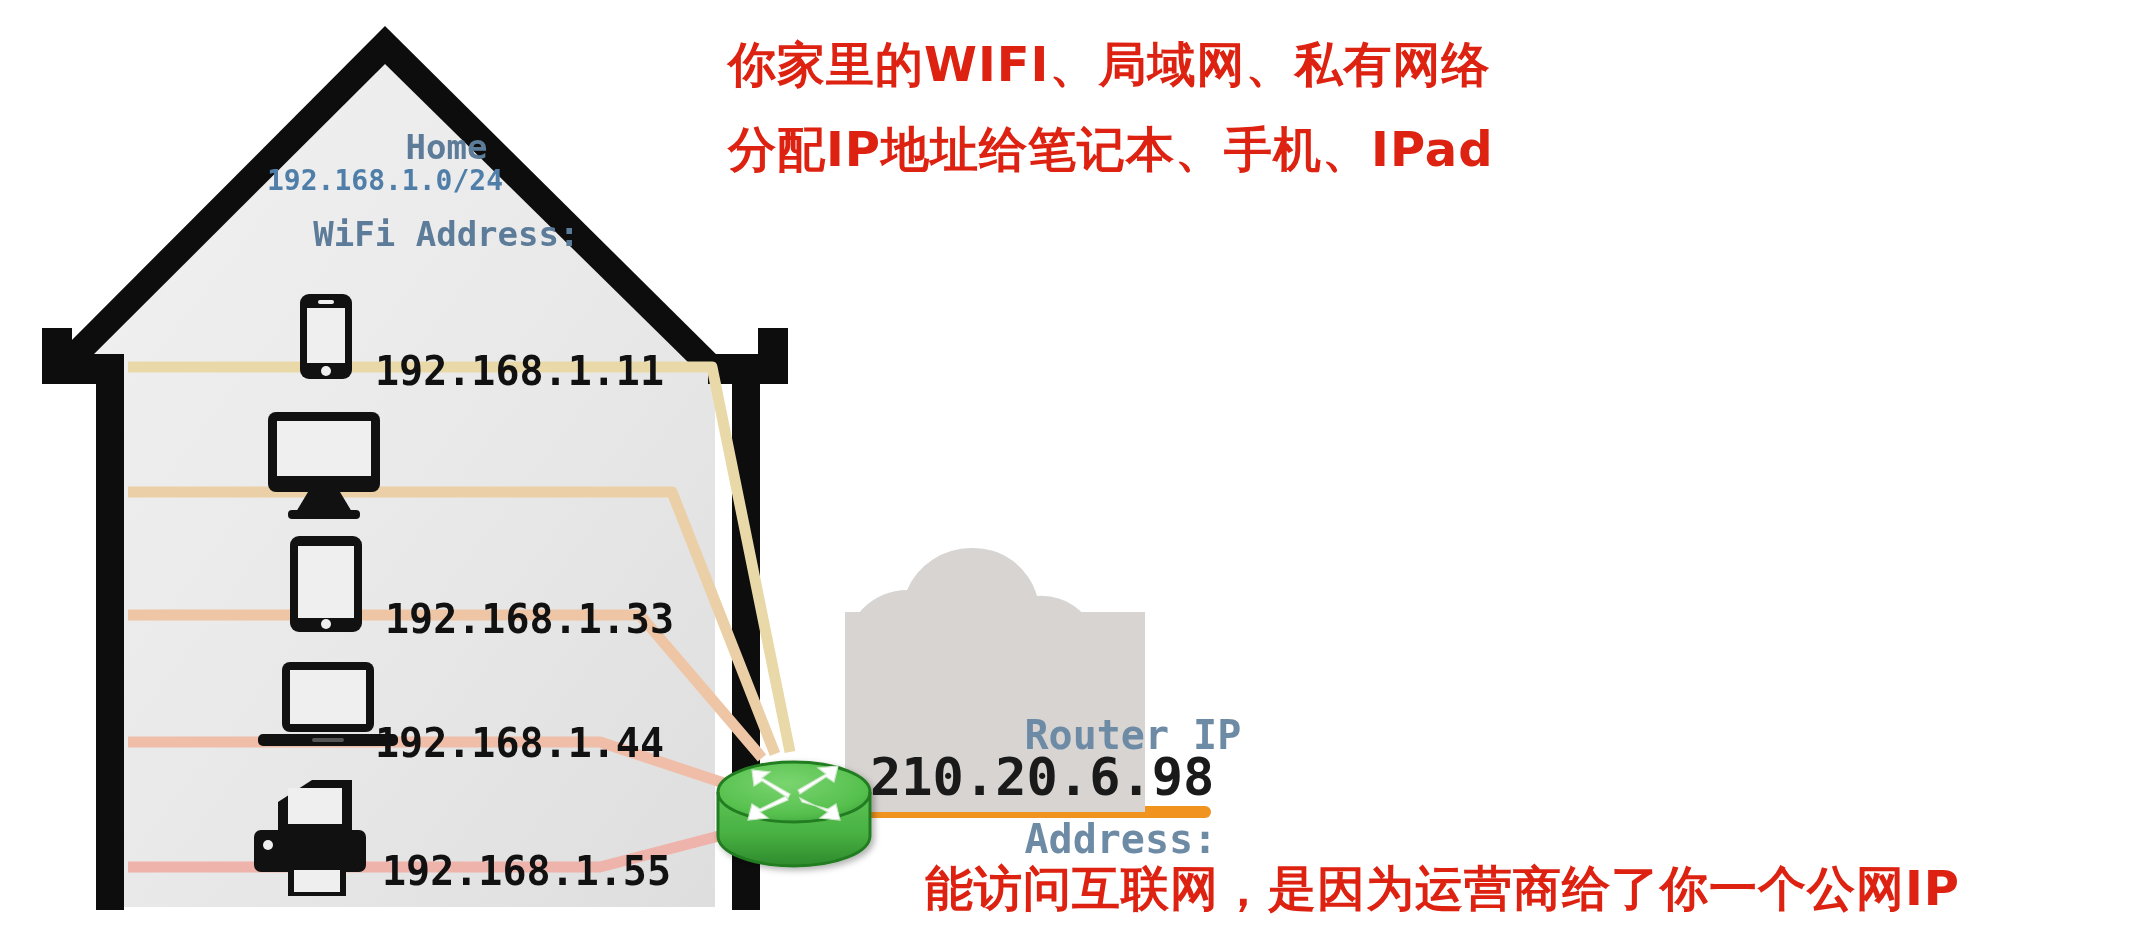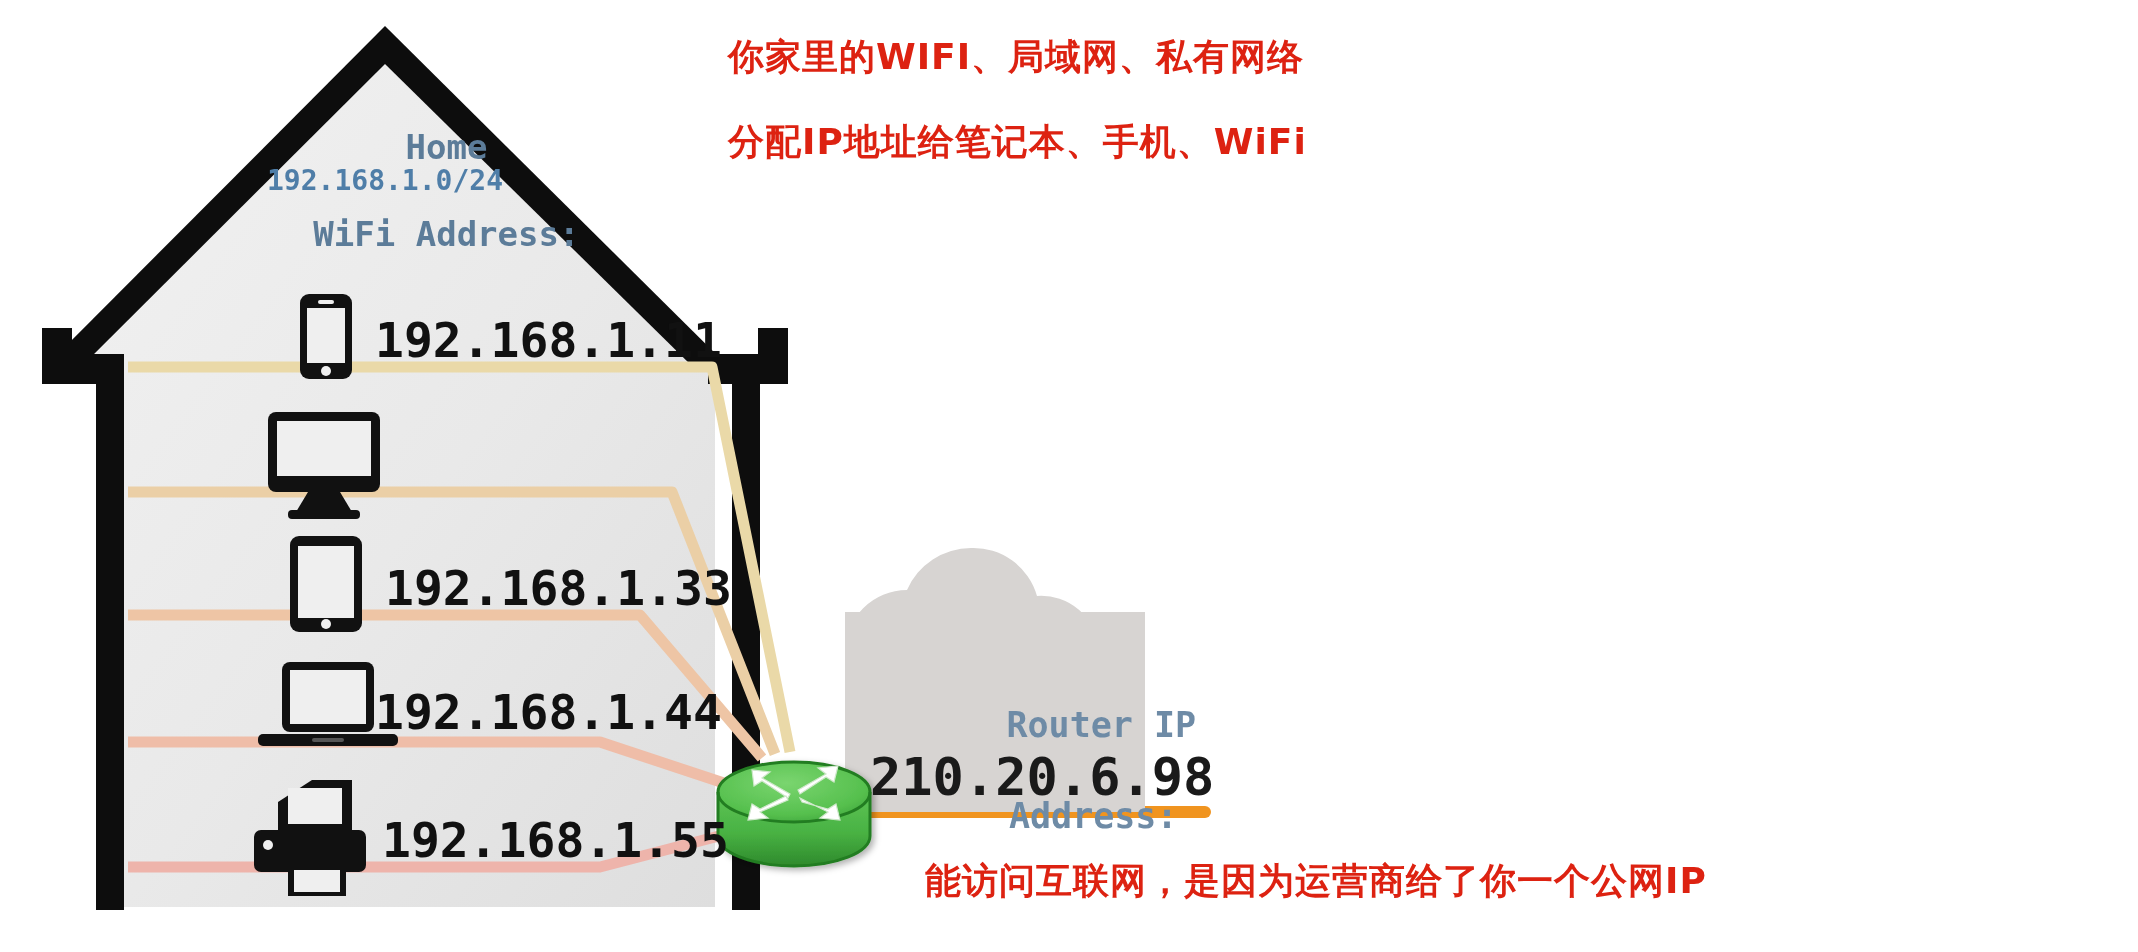--- a/index.html
+++ b/index.html
@@ -16,32 +16,32 @@
   
   .mono-label{
     position:absolute;
     font-family:"DejaVu Sans Mono","Liberation Mono",monospace;
     font-weight:bold;
     white-space:pre;
     letter-spacing:0px;
   }
   .net-title{color:#5c7c99;text-align:center;font-size:34px;line-height:1.28;}
   .net-cidr{color:#4f7ea8;font-size:28px;text-align:center;}
-  .ip-label{color:#111111;font-size:48px;}
-  .cloud-title{color:#6e8ba6;text-align:center;font-size:35px;line-height:1.30;}
+  .ip-label{color:#111111;font-size:40px;margin-top:36px;}
+  .cloud-title{color:#6e8ba6;text-align:right;font-size:40px;line-height:1.30;}
   .cloud-ip{color:#1a1a1a;font-size:52px;text-align:center;}
 
   
   .annot{
     position:absolute;
     color:#dd2211;
     font-family:"DejaVu Sans","Liberation Sans",sans-serif;
     font-weight:700;
     white-space:nowrap;
-    font-size:36px;
+    font-size:48px;
     letter-spacing:1px;
     text-align:right;
   }
   #annot-line-1{left:728px;top:33px;}
   #annot-line-2{left:728px;top:118px;}
   #annot-bottom{left:925px;top:857px;}
 </style>
 </head>
 <body>
 
@@ -198,16 +198,16 @@
     <div class="mono-label ip-label" style="left:382px;top:800px;">192.168.1.55</div>
 
     <div class="mono-label cloud-title" style="left:880px;top:645px;width:300px;">
       <span>Router IP</span><br>
       <span>Address:</span>
     </div>
     <div class="mono-label cloud-ip" style="left:870px;top:735px;width:320px;">210.20.6.98</div>
   </div>
 
   <div class="annot" id="annot-line-1">你家里的WIFI、局域网、私有网络</div>
-  <div class="annot" id="annot-line-2">分配IP地址给笔记本、手机、WiFi</div>
+  <div class="annot" id="annot-line-2">分配IP地址给笔记本、手机、IPad</div>
   <div class="annot" id="annot-bottom">能访问互联网，是因为运营商给了你一个公网IP</div>
 
 </div>
 
 </body></html>

